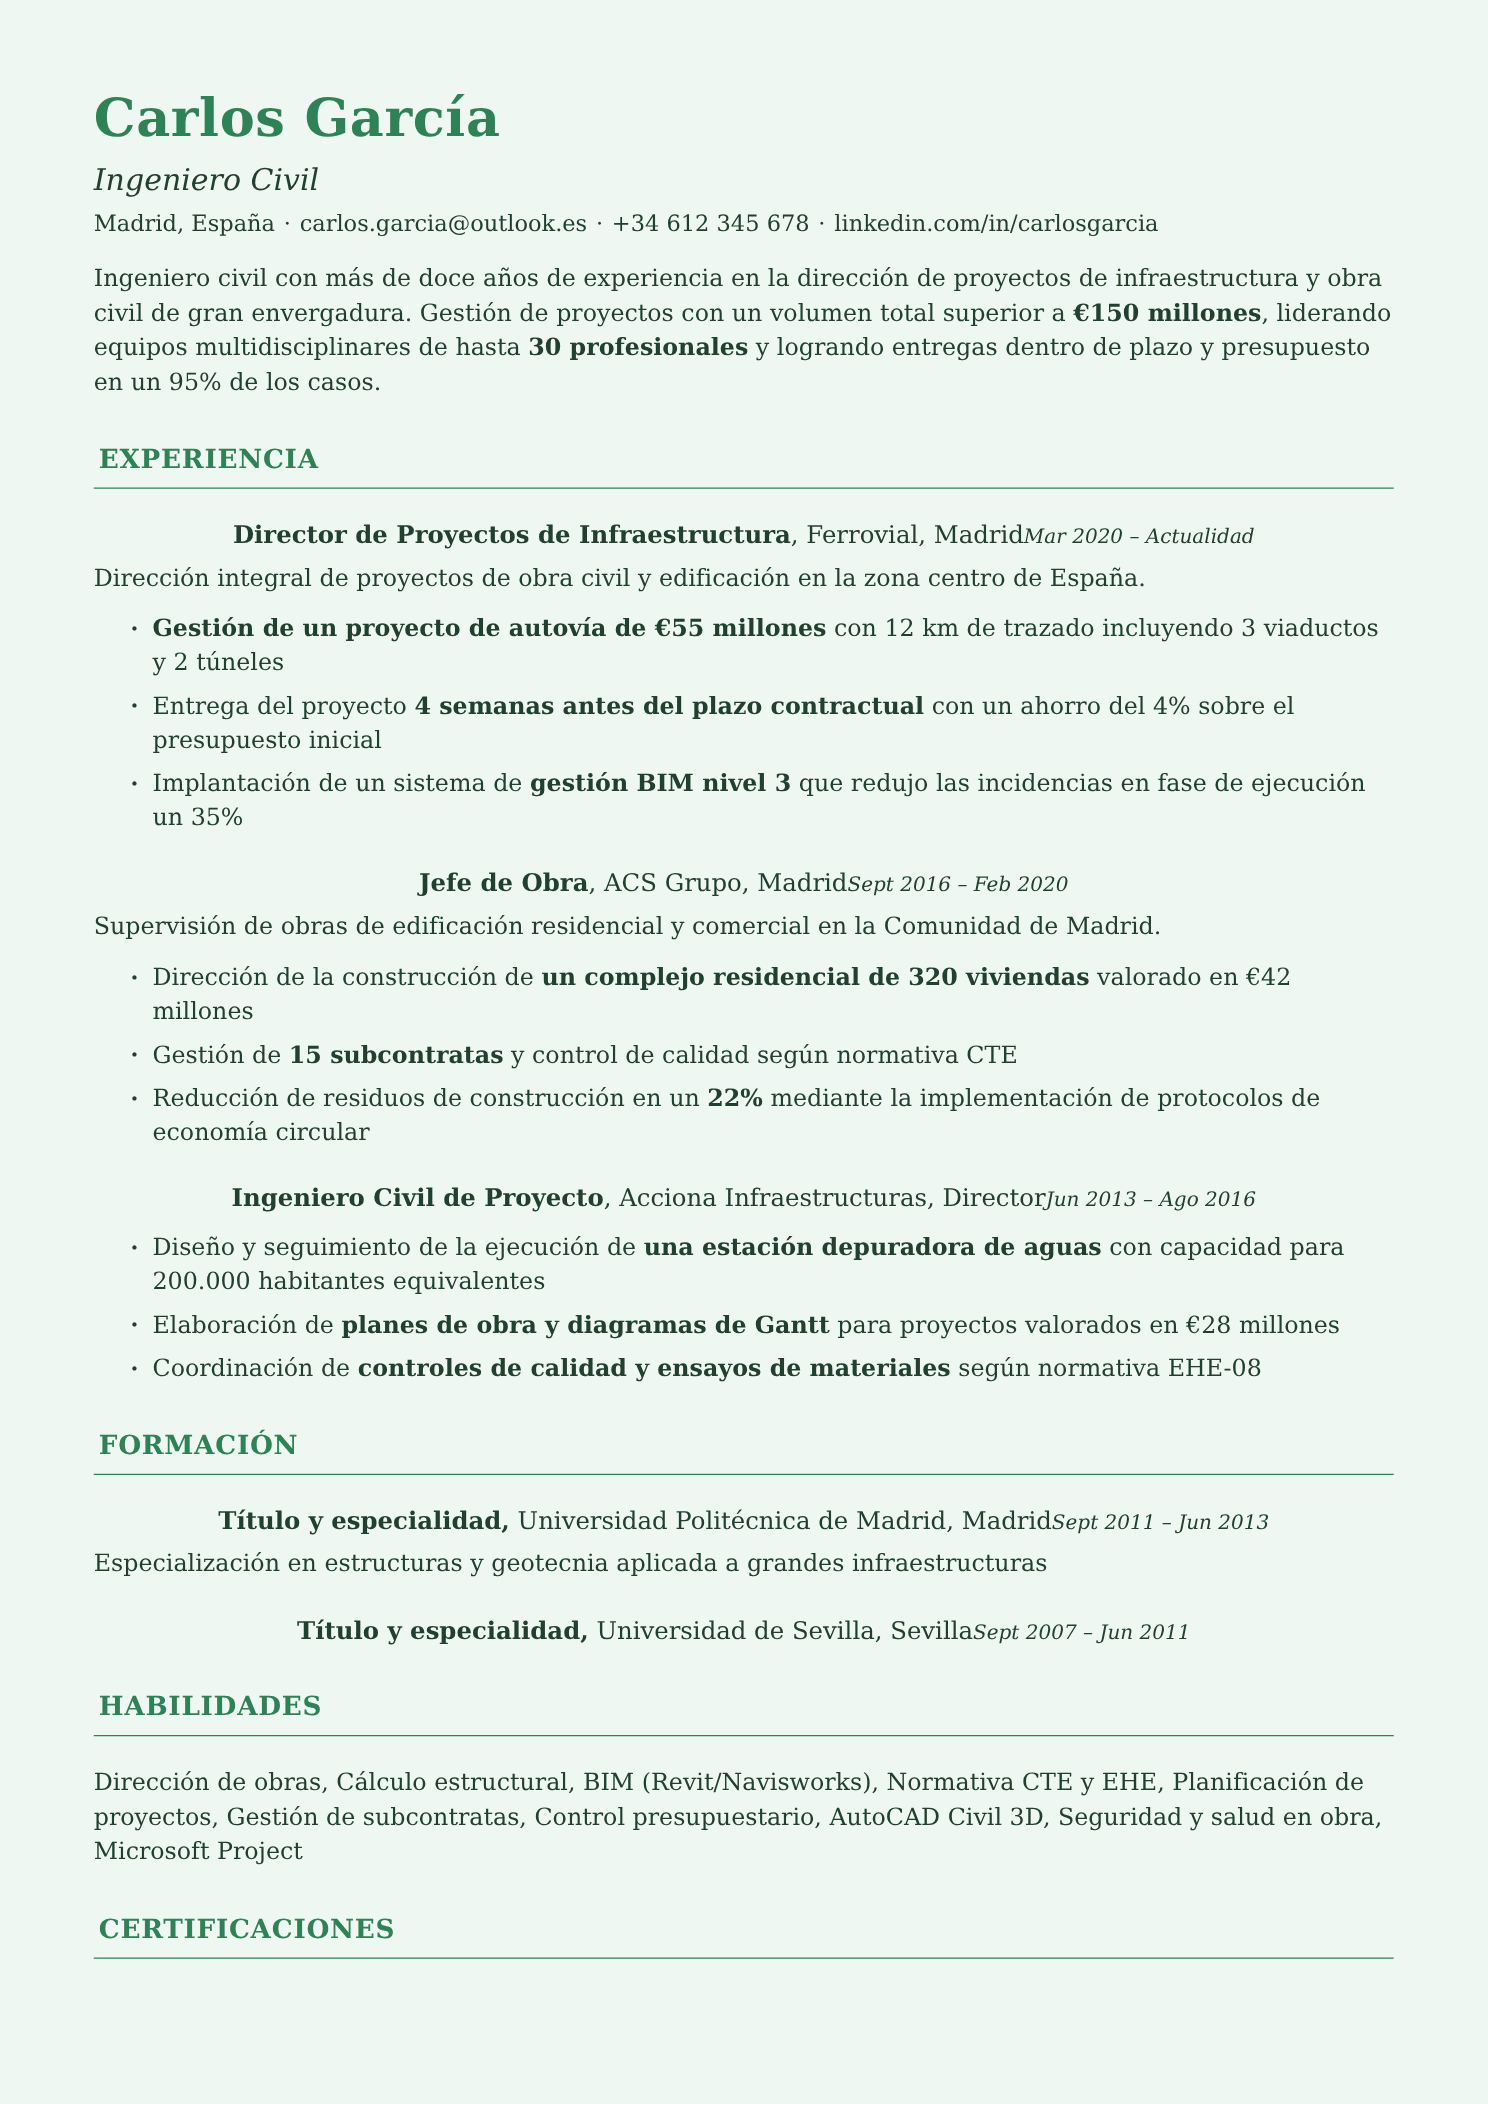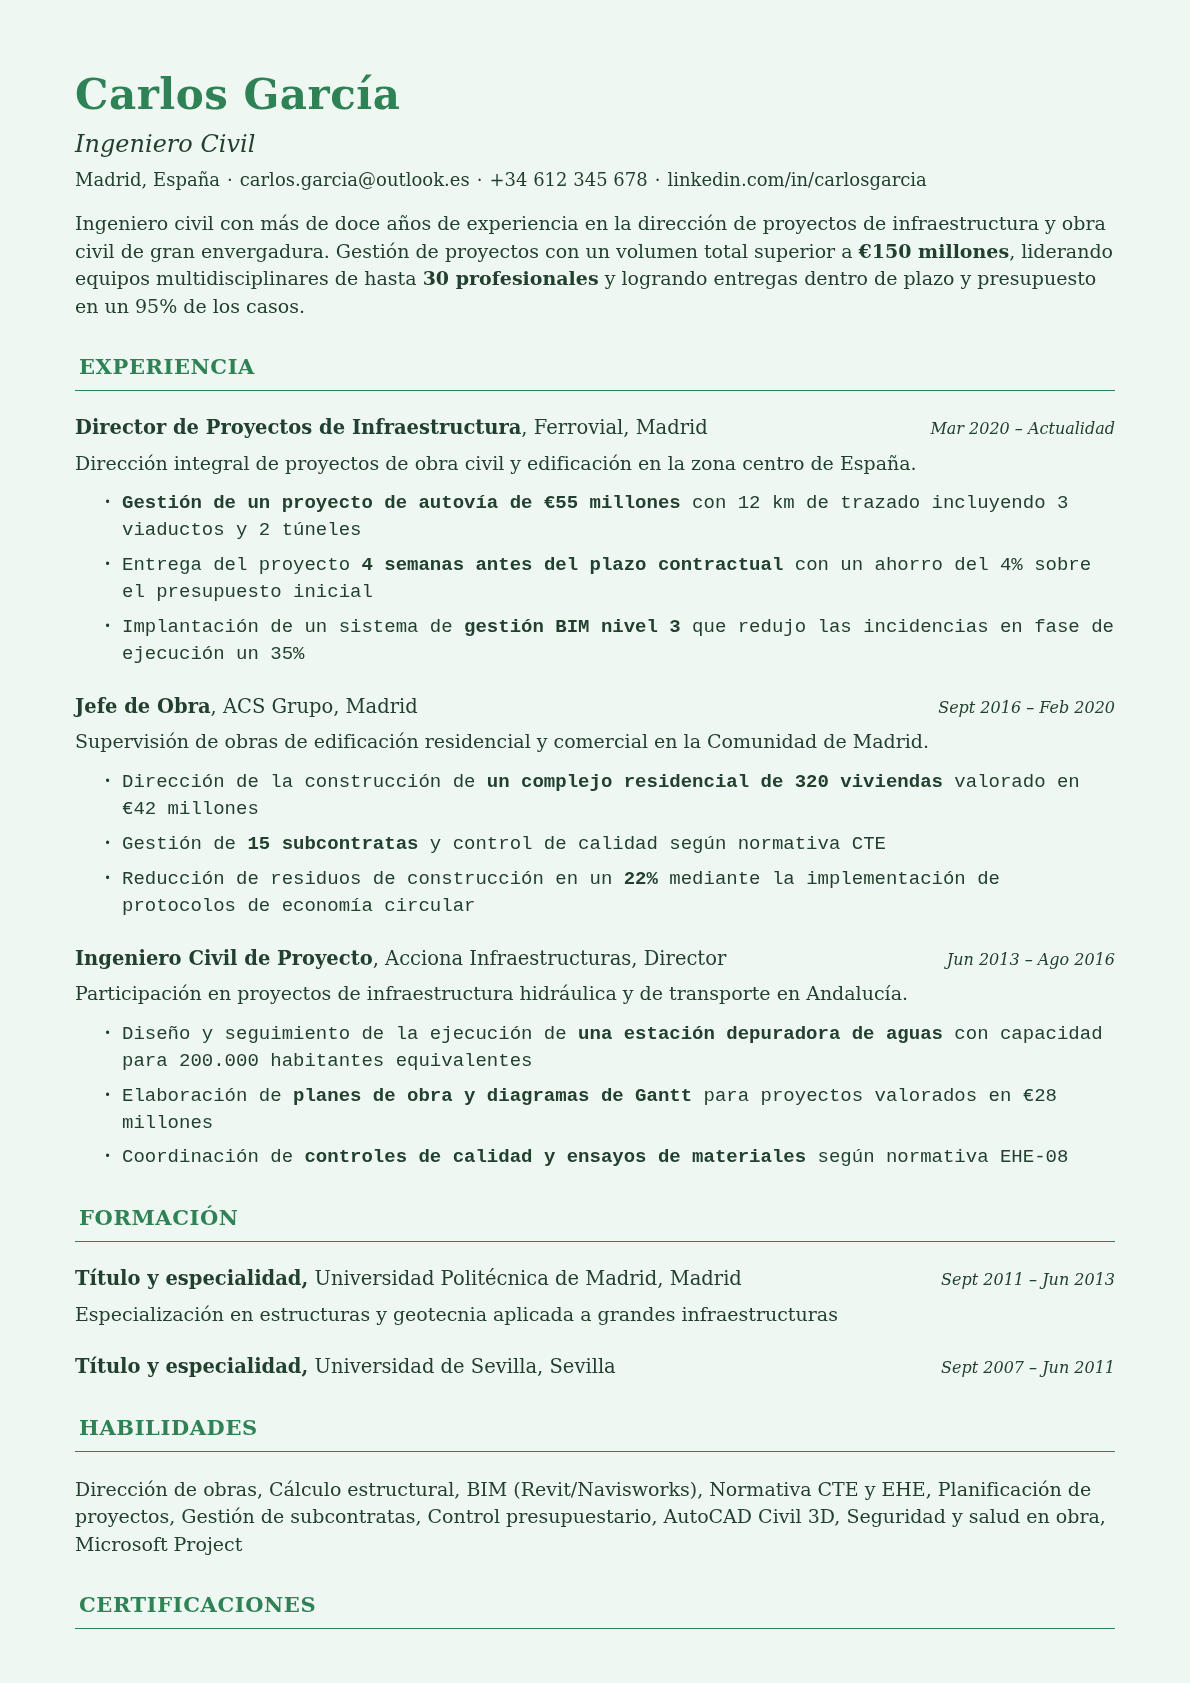--- a/index.html
+++ b/index.html
@@ -69,21 +69,21 @@
   .section-paragraph{
     margin:0;
     font-size:19px;
     line-height:1.45;
   }
   
   .entry{ margin-bottom:26px; }
   .entry:last-child{ margin-bottom:0; }
   .entry-head{
     display:flex;
-    justify-content:space-between;
+    justify-content:center;
     align-items:baseline;
   }
   .entry-title{
     font-size:19.5px;
     line-height:1.35;
   }
   .entry-title b{ font-weight:bold; }
   .entry-date{
     font-size:16px;
     font-style:italic;
@@ -98,21 +98,20 @@
   ul.bullets{
     margin:13px 0 0 0;
     padding:0 0 0 47px;
     list-style:none;
   }
   ul.bullets li{
     position:relative;
     font-size:19px;
     line-height:1.42;
     margin-bottom:8px;
-    font-family:Liberation Mono, monospace;
   }
   ul.bullets li:last-child{ margin-bottom:0; }
   ul.bullets li::before{
     content:"•";
     position:absolute;
     left:-18px;
     top:5px;
     font-size:12px;
     color:var(--text);
   }
@@ -155,21 +154,20 @@
               <li><span>Dirección de la construcción de </span><b>un complejo residencial de 320 viviendas</b><span> valorado en €42 millones</span></li>
               <li><span>Gestión de </span><b>15 subcontratas</b><span> y control de calidad según normativa CTE</span></li>
               <li><span>Reducción de residuos de construcción en un </span><b>22%</b><span> mediante la implementación de protocolos de economía circular</span></li>
             </ul>
           </div>
           <div class="entry">
             <div class="entry-head">
               <div class="entry-title"><b>Ingeniero Civil de Proyecto</b><span>, Acciona Infraestructuras, Director</span></div>
               <div class="entry-date">Jun 2013 – Ago 2016</div>
             </div>
-            <p class="entry-desc">Participación en proyectos de infraestructura hidráulica y de transporte en Andalucía.</p>
             <ul class="bullets">
               <li><span>Diseño y seguimiento de la ejecución de </span><b>una estación depuradora de aguas</b><span> con capacidad para 200.000 habitantes equivalentes</span></li>
               <li><span>Elaboración de </span><b>planes de obra y diagramas de Gantt</b><span> para proyectos valorados en €28 millones</span></li>
               <li><span>Coordinación de </span><b>controles de calidad y ensayos de materiales</b><span> según normativa EHE-08</span></li>
             </ul>
           </div>
         </div>
       </section>
       <section class="resume-section">
         <h2 class="section-heading">FORMACIÓN</h2>

